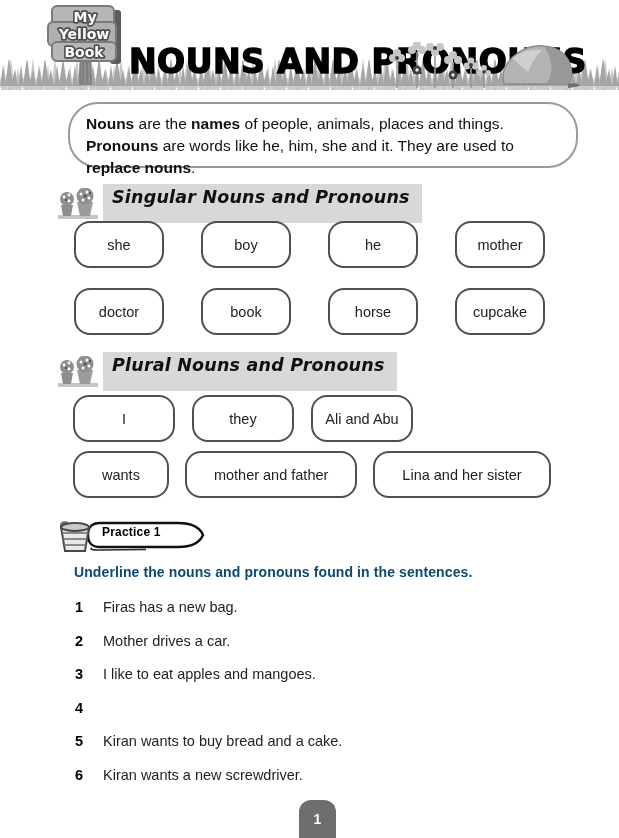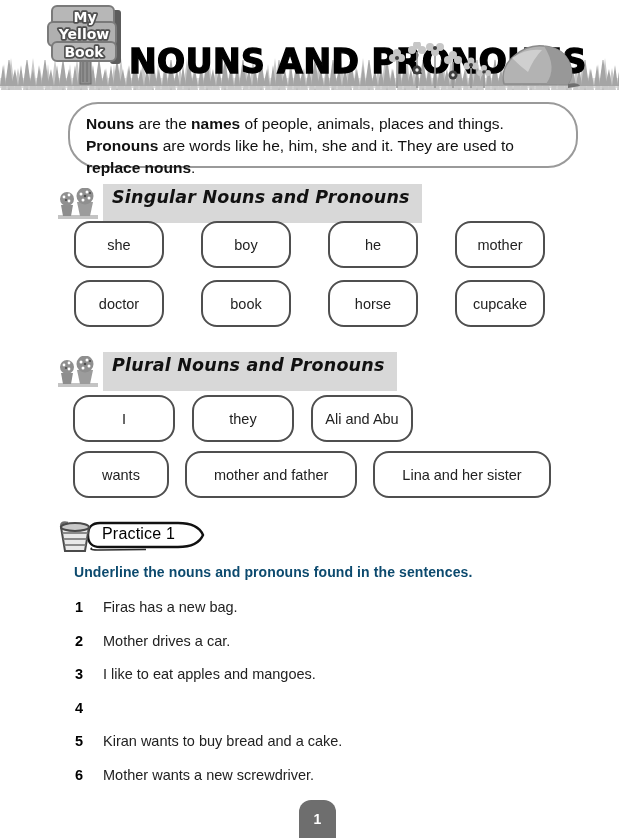--- a/index.html
+++ b/index.html
@@ -32,40 +32,40 @@
   .section-row.s2{top:352px;}
   .pot-icon{margin-right:4px;}
   .section-heading{
     background:var(--highlight,#d8d8d8);padding:3px 12px 16px 9px;
     font-family:"DejaVu Sans","Liberation Sans",sans-serif;
     font-style:italic;font-weight:bold;font-size:17.5px;letter-spacing:.2px;color:#111;
     white-space:nowrap;
   }
   
   .word-grid{position:absolute;display:flex;flex-direction:column;}
-  .grid-singular{left:74px;top:221px;gap:12px;}
+  .grid-singular{left:74px;top:221px;gap:20px;}
   .grid-plural{left:73px;top:395px;gap:9px;}
   .word-row{display:flex;}
   .word-box{
     height:43px;border:2px solid var(--box-border,#4f4f4f);border-radius:16px;
     display:flex;align-items:center;justify-content:center;
     font-size:14.5px;color:#222;background:#fff;box-sizing:content-box;white-space:nowrap;
   }
   .grid-singular .word-row{gap:37px;}
   .grid-singular .word-box{width:86px;}
   .grid-plural .row0{gap:17px;}
   .grid-plural .row0 .word-box{width:98px;}
   .grid-plural .row1{gap:16px;}
   .grid-plural .row1 .word-box{padding:0 27px;}
   
   .practice-row{position:absolute;left:58px;top:517px;display:flex;align-items:center;}
   .practice-badge{position:relative;width:120px;height:30px;margin-left:-6px;}
   .practice-badge svg{position:absolute;left:0;top:0;}
   .practice-label{
-    position:absolute;left:16px;top:4px;font-size:16px;font-weight:normal;color:#000;
+    position:absolute;left:16px;top:4px;font-size:12px;font-weight:bold;color:#000;
     letter-spacing:.2px;white-space:nowrap;text-align:right;
   }
   .instruction{
     position:absolute;left:74px;top:564px;font-size:14px;font-weight:bold;color:#0c4a6e;
     letter-spacing:.1px;
   }
   .sentences{position:absolute;left:75px;top:598px;display:flex;flex-direction:column;gap:14.5px;}
   .sentence{display:flex;font-size:14.5px;line-height:19px;color:#222;}
   .sentence .num{font-weight:bold;width:28px;flex:0 0 28px;color:#000;}
   
@@ -286,21 +286,21 @@
       </div>
       <div class="sentence">
         <span class="num">4</span>
       </div>
       <div class="sentence">
         <span class="num">5</span>
         <span>Kiran wants to buy bread and a cake.</span>
       </div>
       <div class="sentence">
         <span class="num">6</span>
-        <span>Mother wants a new screwdriver.</span>
+        <span>Kiran wants a new screwdriver.</span>
       </div>
     </div>
 
   <div class="page-tab">
     <span>1</span>
   </div>
 
 </div>
 
 </body></html>

